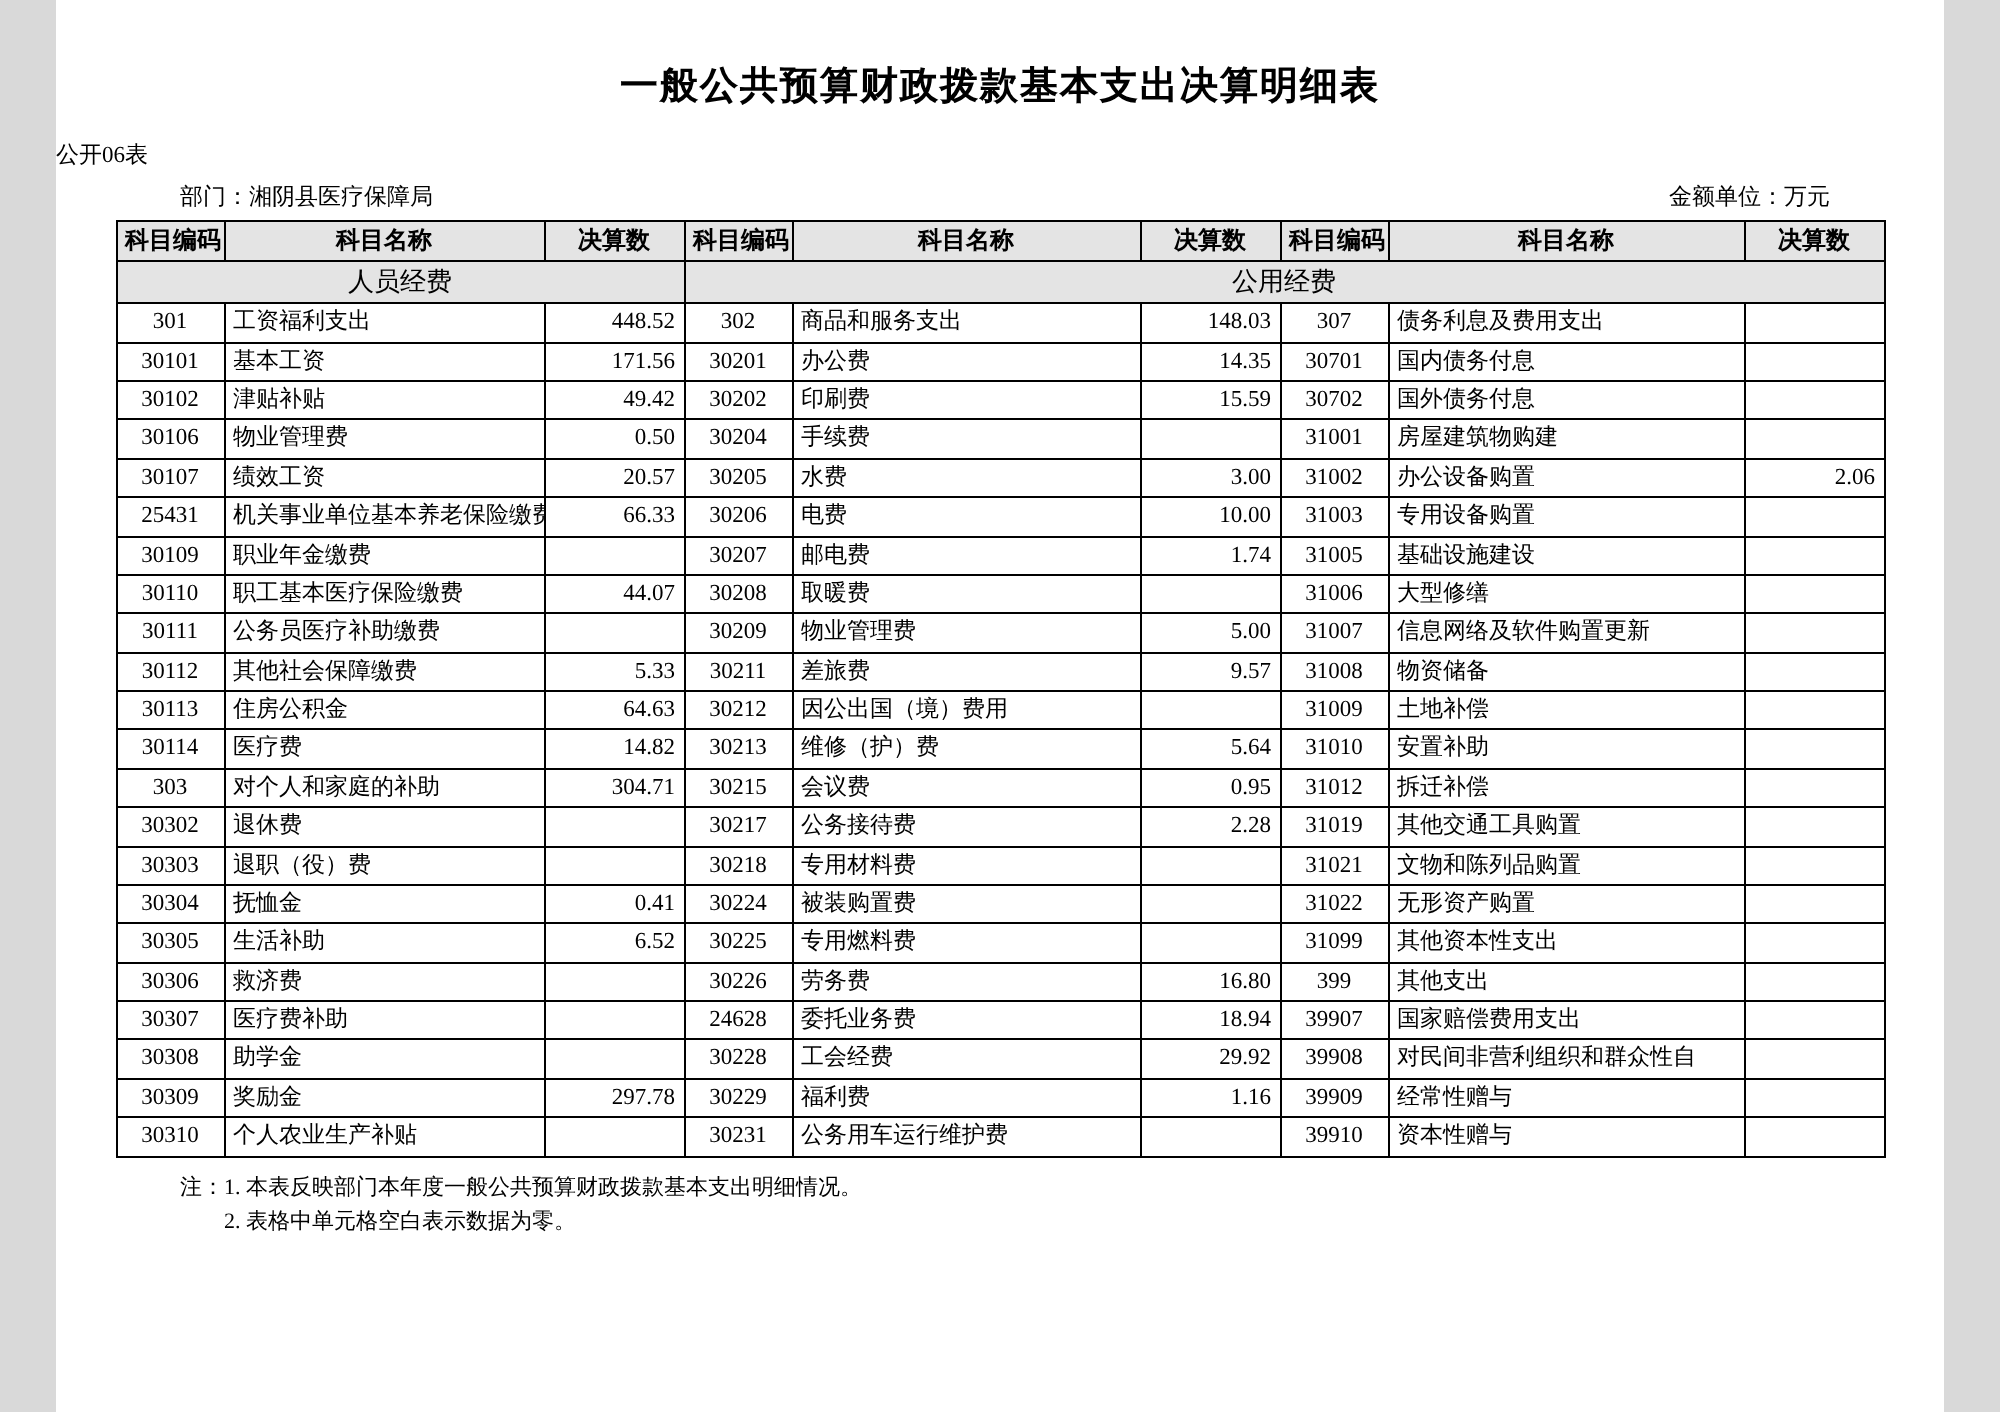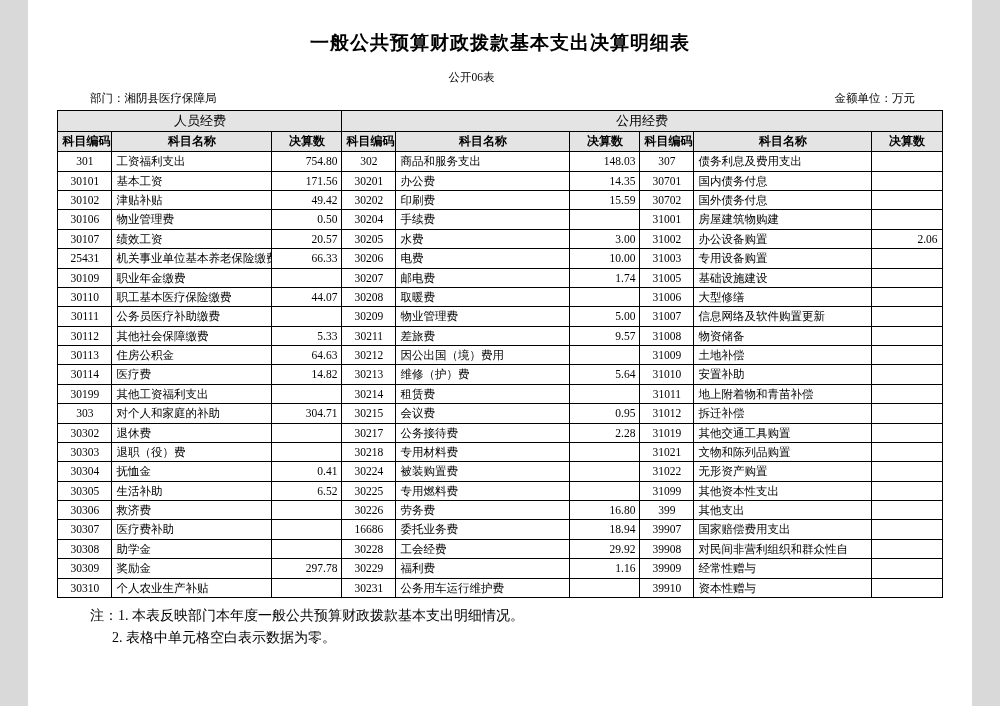--- a/index.html
+++ b/index.html
@@ -20,21 +20,21 @@
   }
   .title {
     text-align: center;
     font-size: 19px;
     font-weight: bold;
     letter-spacing: 1px;
     padding-top: 30px;
     color: #000;
   }
   .form-code {
-    text-align: center;
+    text-align: left;
     font-size: 11.5px;
     padding-right: 57px;
     padding-top: 14px;
     color: #000;
   }
   .meta-row {
     display: flex;
     justify-content: space-between;
     font-size: 11.5px;
     padding: 6px 57px 4px 62px;
@@ -72,21 +72,21 @@
     font-size: 12px;
     height: 32px;
     white-space: normal;
     line-height: 1.15;
   }
   .c { text-align: center; }
   .r { text-align: right; padding-right: 6px; }
   .l { text-align: left; padding-left: 5px; }
   .wrap { white-space: normal; line-height: 1.15; }
   .notes {
-    font-size: 14px;
+    font-size: 11px;
     padding: 7px 0 0 62px;
     color: #000;
     line-height: 1.6;
   }
   .notes div.indent { padding-left: 22px; }
   col.code { width: 54px; }
   col.name { width: 160px; }
   col.num  { width: 70px; }
   col.code2 { width: 54px; }
   col.name2 { width: 174px; }
@@ -115,40 +115,40 @@
         <col class="num">
       <col class="code2">
         <col class="name2">
         <col class="num2">
       <col class="code3">
         <col class="name3">
         <col class="num3">
     </colgroup>
     <thead>
       <tr>
-        <th class="grp" colspan="3">人员经费</th>
-        <th class="grp" colspan="6">公用经费</th>
-      </tr>
-      <tr>
         <th class="hdr wrap">科目编码</th>
         <th class="hdr">科目名称</th>
         <th class="hdr">决算数</th>
         <th class="hdr wrap">科目编码</th>
         <th class="hdr">科目名称</th>
         <th class="hdr">决算数</th>
         <th class="hdr wrap">科目编码</th>
         <th class="hdr">科目名称</th>
         <th class="hdr">决算数</th>
       </tr>
+      <tr>
+        <th class="grp" colspan="3">人员经费</th>
+        <th class="grp" colspan="6">公用经费</th>
+      </tr>
     </thead>
     <tbody>
         <tr>
           <td class="c">301</td>
           <td class="l wrap">工资福利支出</td>
-          <td class="r">754.80</td>
+          <td class="r">448.52</td>
           <td class="c">302</td>
           <td class="l wrap">商品和服务支出</td>
           <td class="r">148.03</td>
           <td class="c">307</td>
           <td class="l wrap">债务利息及费用支出</td>
           <td class="r"></td>
         </tr>
         <tr>
           <td class="c">30101</td>
           <td class="l wrap">基本工资</td>
@@ -264,31 +264,20 @@
           <td class="l wrap">医疗费</td>
           <td class="r">14.82</td>
           <td class="c">30213</td>
           <td class="l wrap">维修（护）费</td>
           <td class="r">5.64</td>
           <td class="c">31010</td>
           <td class="l wrap">安置补助</td>
           <td class="r"></td>
         </tr>
         <tr>
-          <td class="c">30199</td>
-          <td class="l wrap">其他工资福利支出</td>
-          <td class="r"></td>
-          <td class="c">30214</td>
-          <td class="l wrap">租赁费</td>
-          <td class="r"></td>
-          <td class="c">31011</td>
-          <td class="l wrap">地上附着物和青苗补偿</td>
-          <td class="r"></td>
-        </tr>
-        <tr>
           <td class="c">303</td>
           <td class="l wrap">对个人和家庭的补助</td>
           <td class="r">304.71</td>
           <td class="c">30215</td>
           <td class="l wrap">会议费</td>
           <td class="r">0.95</td>
           <td class="c">31012</td>
           <td class="l wrap">拆迁补偿</td>
           <td class="r"></td>
         </tr>
@@ -344,21 +333,21 @@
           <td class="l wrap">劳务费</td>
           <td class="r">16.80</td>
           <td class="c">399</td>
           <td class="l wrap">其他支出</td>
           <td class="r"></td>
         </tr>
         <tr>
           <td class="c">30307</td>
           <td class="l wrap">医疗费补助</td>
           <td class="r"></td>
-          <td class="c">16686</td>
+          <td class="c">24628</td>
           <td class="l wrap">委托业务费</td>
           <td class="r">18.94</td>
           <td class="c">39907</td>
           <td class="l wrap">国家赔偿费用支出</td>
           <td class="r"></td>
         </tr>
         <tr>
           <td class="c">30308</td>
           <td class="l wrap">助学金</td>
           <td class="r"></td>

